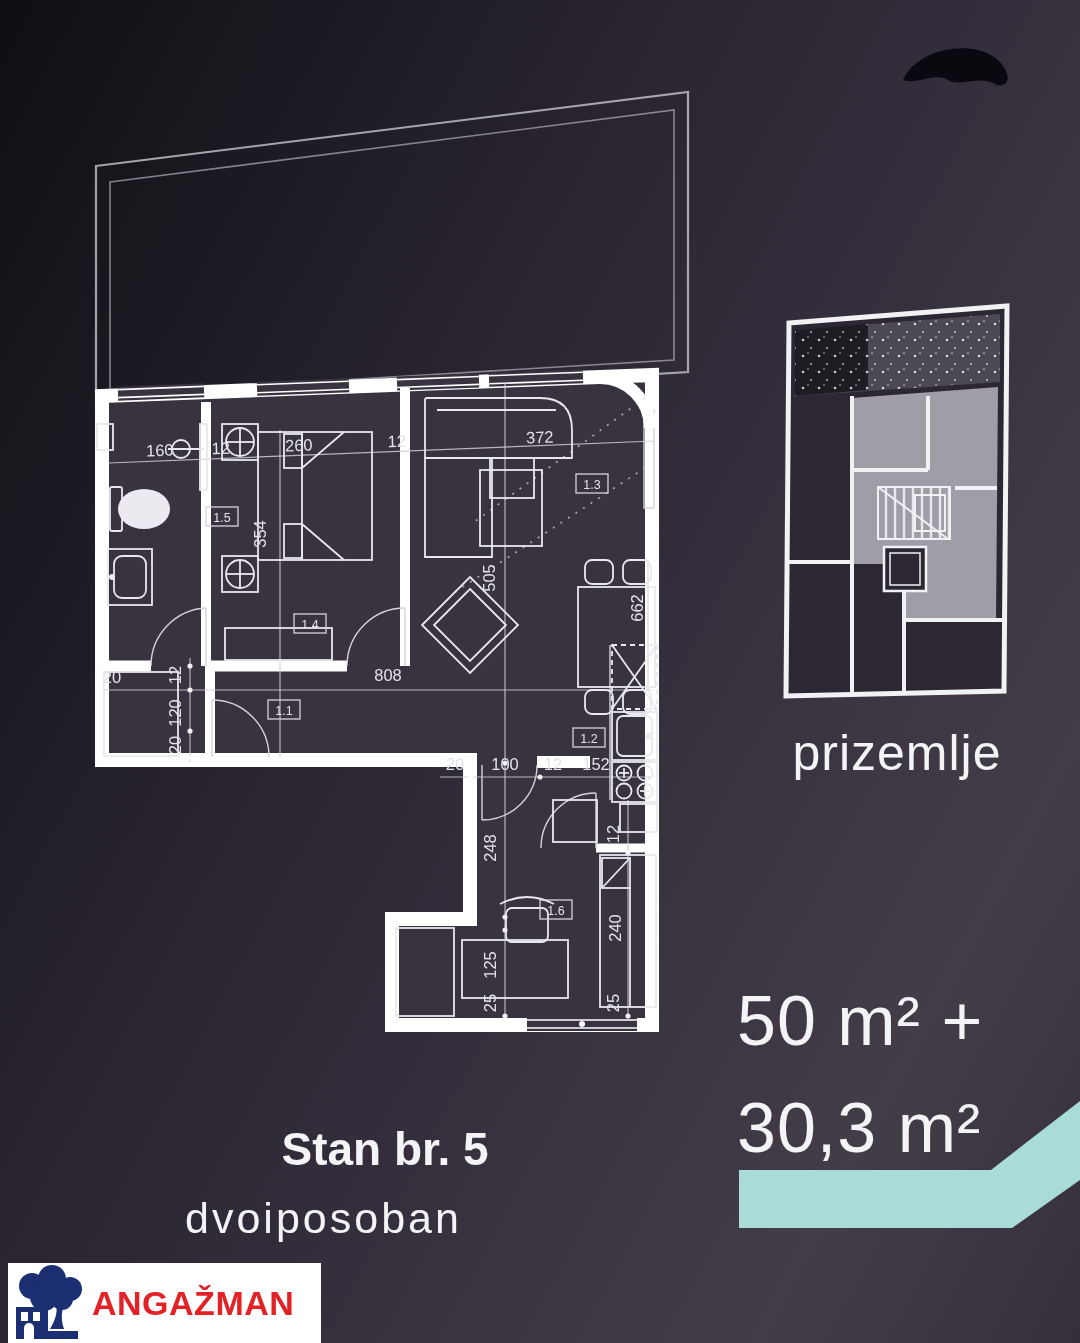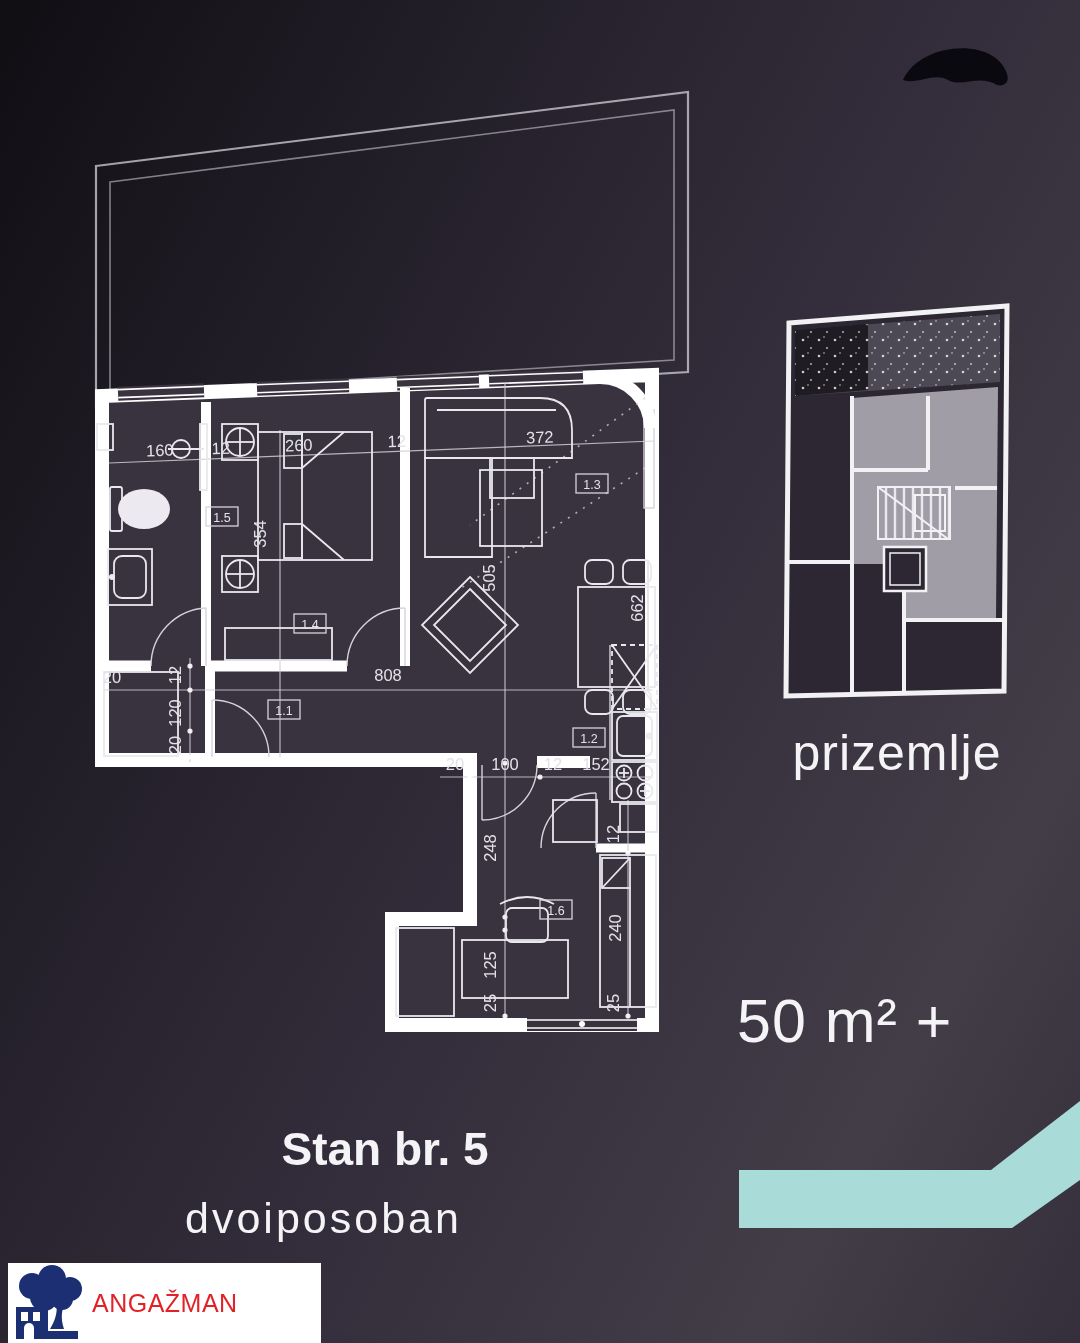--- a/index.html
+++ b/index.html
@@ -24,27 +24,27 @@
   text.dim{font:16.5px "Liberation Sans",sans-serif;fill:var(--dim);text-anchor:middle;}
   text.room{font:12.5px "Liberation Sans",sans-serif;fill:var(--dim);text-anchor:middle;}
   .roombox{stroke:#d6d3dc;stroke-width:1.3;fill:none;}
   .terrace{stroke:#c9c7ce;fill:none;}
   .mini-frame{fill:#2c2733;stroke:#f2f1f4;stroke-width:5;}
   .mini-wall{stroke:#f2f1f4;stroke-width:4;fill:none;}
   .mini-gray{fill:var(--mini-gray);}
   .ribbon{fill:var(--accent);}
   .caption{position:absolute;color:var(--text);}
   #floor-caption{left:747px;top:724px;width:300px;text-align:center;font-size:50px;font-weight:300;letter-spacing:1px;}
-  #area-text{left:737px;top:968px;font-size:61px;font-weight:300;line-height:107px;letter-spacing:1px;}
+  #area-text{left:737px;top:968px;font-size:70px;font-weight:300;line-height:107px;letter-spacing:1px;}
   #unit-title{left:185px;top:1122px;width:400px;text-align:center;font-size:46px;font-weight:700;}
   #unit-subtitle{left:185px;top:1194px;width:400px;font-size:43px;font-weight:300;letter-spacing:3px;}
   #brand-logo{position:absolute;left:8px;top:1263px;width:313px;height:80px;background:#ffffff;
     display:flex;align-items:center;}
   #brand-logo .logo-text{margin-left:2px;display:flex;flex-direction:column;justify-content:center;}
-  #brand-logo .l1{color:var(--logo-red);font-size:25px;font-weight:400;line-height:34px;letter-spacing:.5px;}
+  #brand-logo .l1{color:var(--logo-red);font-size:34px;font-weight:700;line-height:34px;letter-spacing:.5px;}
   #brand-logo .l2{color:var(--logo-navy);font-size:30px;font-weight:800;line-height:31px;letter-spacing:1.5px;}
 </style>
 </head>
 <body>
 
 <div id="canvas">
 
 <svg class="scene" viewBox="0 0 1080 1343">
   <defs>
     <pattern id="hatchH" patternUnits="userSpaceOnUse" width="8" height="9">
@@ -322,20 +322,21 @@
       <rect x="890" y="553" width="30" height="32" fill="none" stroke="#f2f1f4" stroke-width="1.5"></rect>
     </g>
   </g>
 
   <polygon class="ribbon" points="739,1170 991,1170 1080,1101 1080,1180 1012,1228 739,1228"></polygon>
 </svg>
 
 <div class="caption" id="floor-caption">prizemlje</div>
 <div class="caption" id="area-text">
   <div>50 m² +</div>
+  <div>30,3 m²</div>
 </div>
 <div class="caption" id="unit-title">Stan br. 5</div>
 <div class="caption" id="unit-subtitle">dvoiposoban</div>
 
 <div id="brand-logo">
   <svg width="82" height="76" viewBox="0 0 82 76">
     <g fill="#1c2f72">
       <circle cx="24" cy="21" r="13"></circle>
       <circle cx="44" cy="14" r="14"></circle>
       <circle cx="62" cy="24" r="12"></circle>

